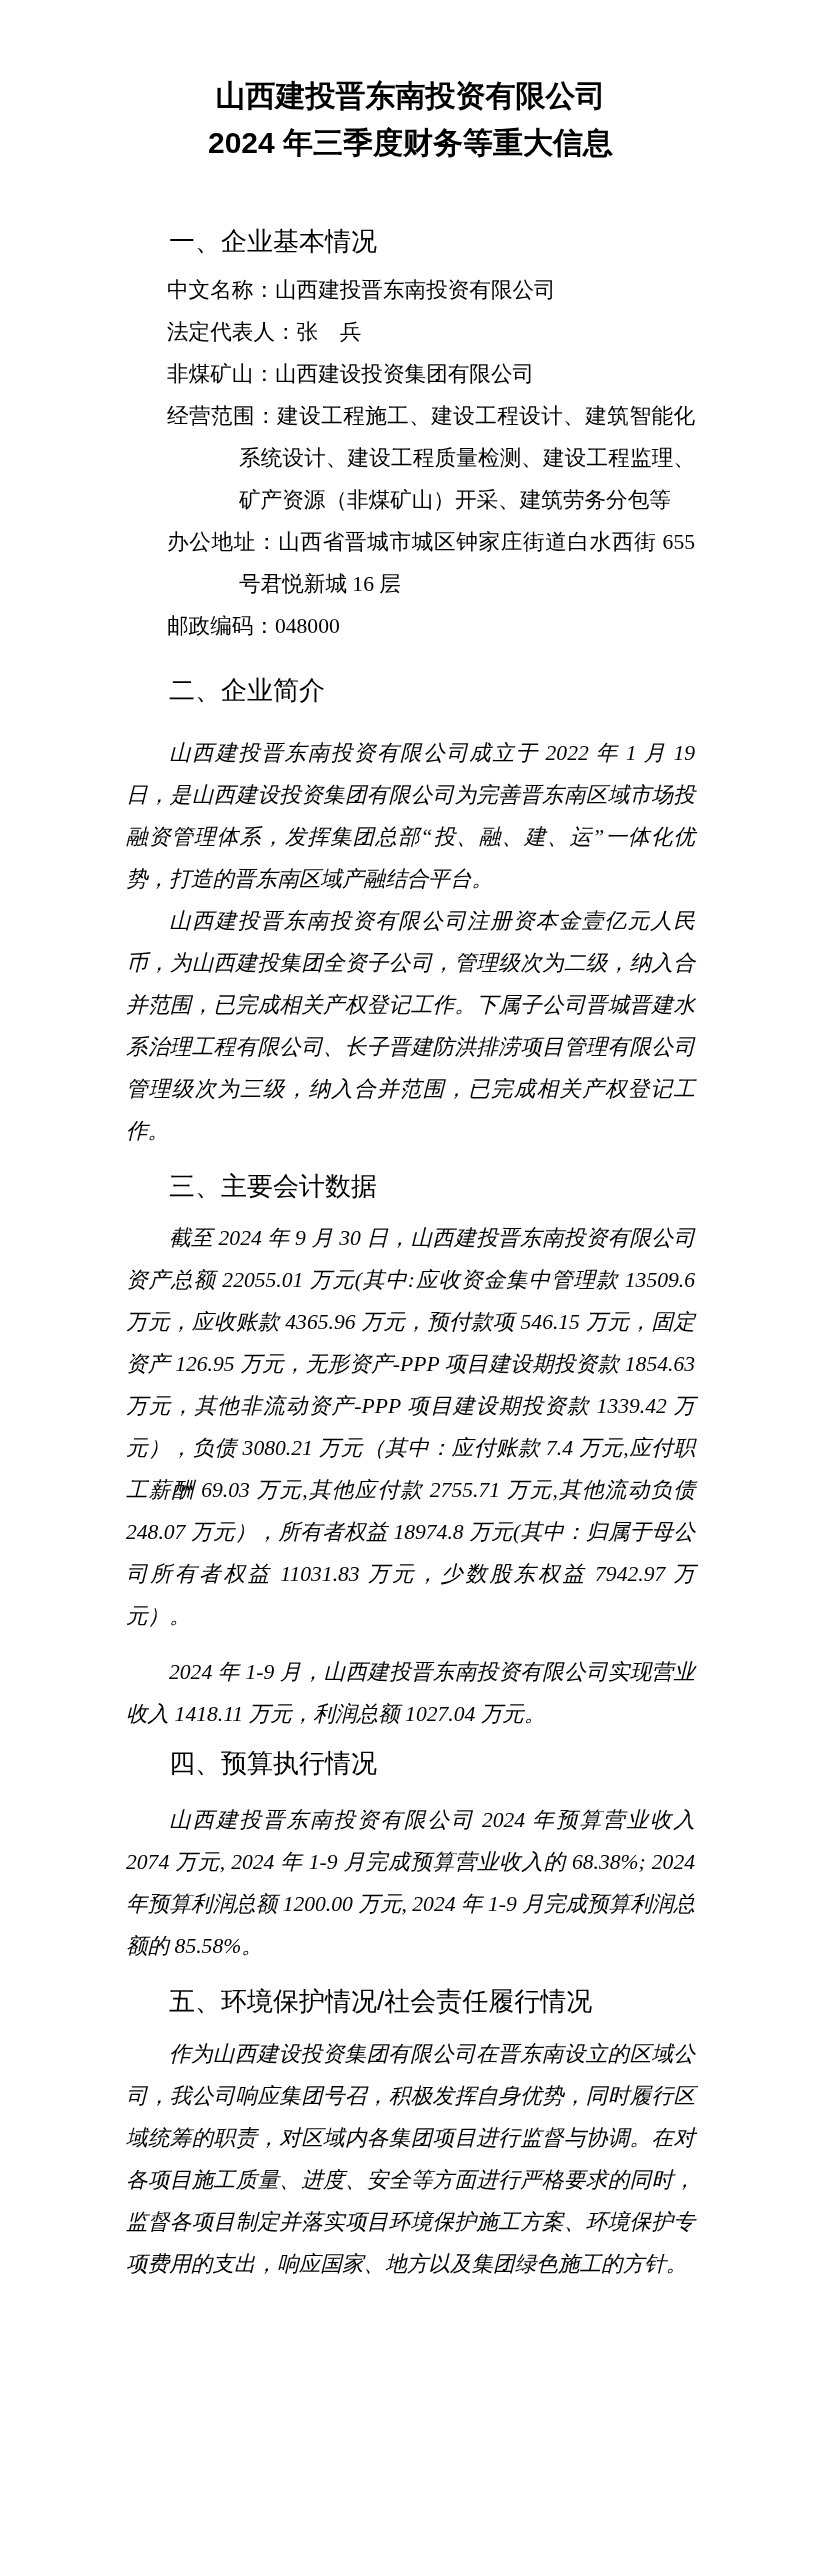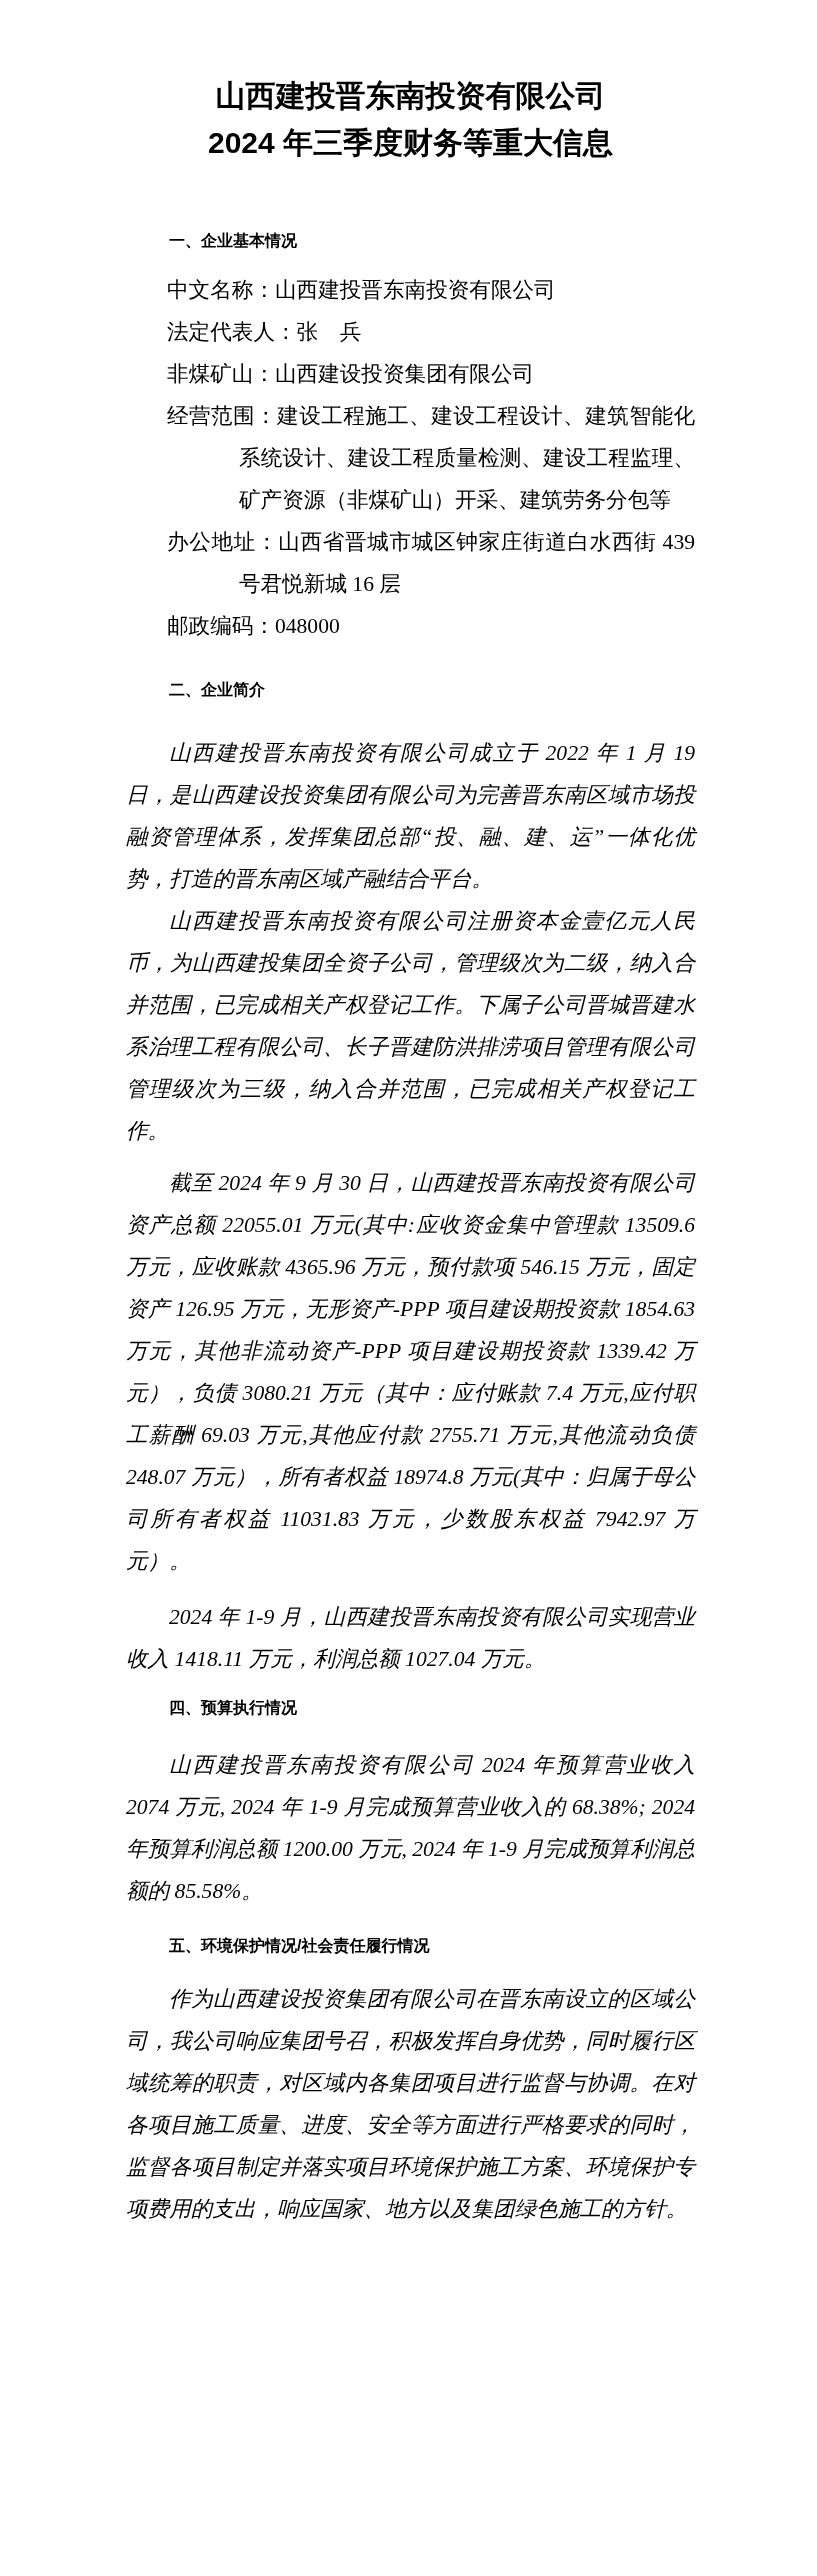--- a/index.html
+++ b/index.html
@@ -21,22 +21,22 @@
   .title-line {
     font-family: "Liberation Sans", "DejaVu Sans", sans-serif;
     font-weight: bold;
     font-size: 30px;
     line-height: 47px;
     text-align: center;
     white-space: nowrap;
   }
   .sec-heading {
     font-family: "Liberation Sans", "DejaVu Sans", sans-serif;
-    font-weight: bold;
-    font-size: 16px;
+    font-weight: normal;
+    font-size: 26px;
     line-height: 42px;
     text-indent: 43px;
   }
   .para {
     font-size: 21.6px;
     line-height: 42px;
     text-indent: 43px;
     text-align: justify;
     font-style: italic;
   }
@@ -67,32 +67,33 @@
     <div class="field">
       <span>法定代表人</span><span>：</span><span>张　兵</span>
     </div>
     <div class="field">
       <span>非煤矿山</span><span>：</span><span>山西建设投资集团有限公司</span>
     </div>
     <div class="field">
       <span>经营范围</span><span>：</span><span>建设工程施工、建设工程设计、建筑智能化系统设计、建设工程质量检测、建设工程监理、矿产资源（非煤矿山）开采、建筑劳务分包等</span>
     </div>
     <div class="field">
-      <span>办公地址</span><span>：</span><span>山西省晋城市城区钟家庄街道白水西街 439 号君悦新城 16 层</span>
+      <span>办公地址</span><span>：</span><span>山西省晋城市城区钟家庄街道白水西街 655 号君悦新城 16 层</span>
     </div>
     <div class="field">
       <span>邮政编码</span><span>：</span><span>048000</span>
     </div>
   </div>
 
   <div class="sec-heading" style="margin-top:22px">二、企业简介</div>
 
   <div class="para" style="margin-top:20.6px">山西建投晋东南投资有限公司成立于 2022 年 1 月 19 日，是山西建设投资集团有限公司为完善晋东南区域市场投融资管理体系，发挥集团总部“投、融、建、运”一体化优势，打造的晋东南区域产融结合平台。</div>
   <div class="para">山西建投晋东南投资有限公司注册资本金壹亿元人民币，为山西建投集团全资子公司，管理级次为二级，纳入合并范围，已完成相关产权登记工作。下属子公司晋城晋建水系治理工程有限公司、长子晋建防洪排涝项目管理有限公司管理级次为三级，纳入合并范围，已完成相关产权登记工作。</div>
 
+  <div class="sec-heading" style="margin-top:13px">三、主要会计数据</div>
 
   <div class="para" style="margin-top:10.3px">截至 2024 年 9 月 30 日，山西建投晋东南投资有限公司资产总额 22055.01 万元(其中:应收资金集中管理款 13509.6 万元，应收账款 4365.96 万元，预付款项 546.15 万元，固定资产 126.95 万元，无形资产-PPP 项目建设期投资款 1854.63 万元，其他非流动资产-PPP 项目建设期投资款 1339.42 万元），负债 3080.21 万元（其中：应付账款 7.4 万元,应付职工薪酬 69.03 万元,其他应付款 2755.71 万元,其他流动负债 248.07 万元），所有者权益 18974.8 万元(其中：归属于母公司所有者权益 11031.83 万元，少数股东权益 7942.97 万元）。</div>
   <div class="para" style="margin-top:14.4px">2024 年 1-9 月，山西建投晋东南投资有限公司实现营业收入 1418.11 万元，利润总额 1027.04 万元。</div>
 
   <div class="sec-heading" style="margin-top:6.2px">四、预算执行情况</div>
 
   <div class="para" style="margin-top:15px">山西建投晋东南投资有限公司 2024 年预算营业收入 2074 万元, 2024 年 1-9 月完成预算营业收入的 68.38%; 2024 年预算利润总额 1200.00 万元, 2024 年 1-9 月完成预算利润总额的 85.58%。</div>
 
   <div class="sec-heading" style="margin-top:13.4px">五、环境保护情况/社会责任履行情况</div>
 

